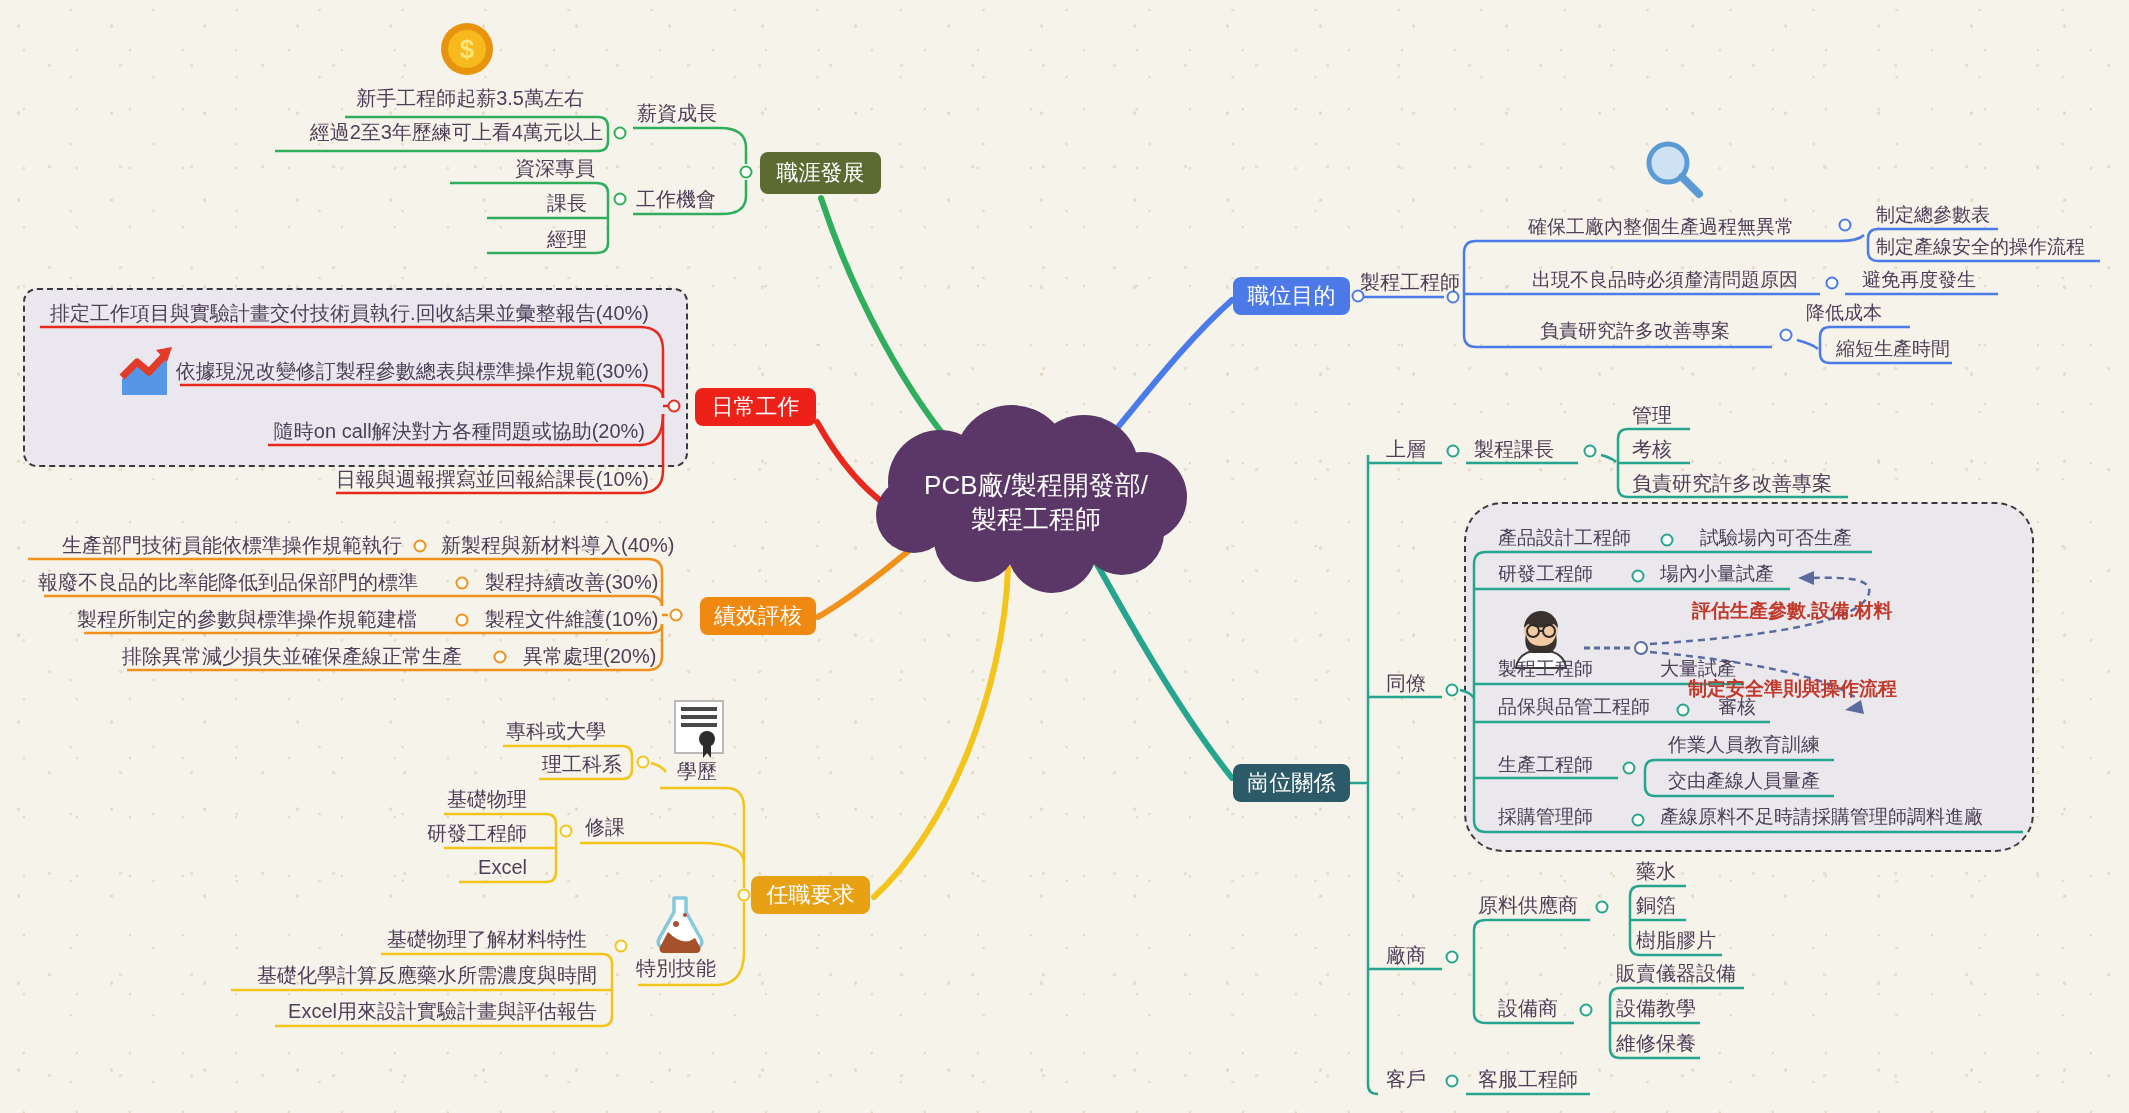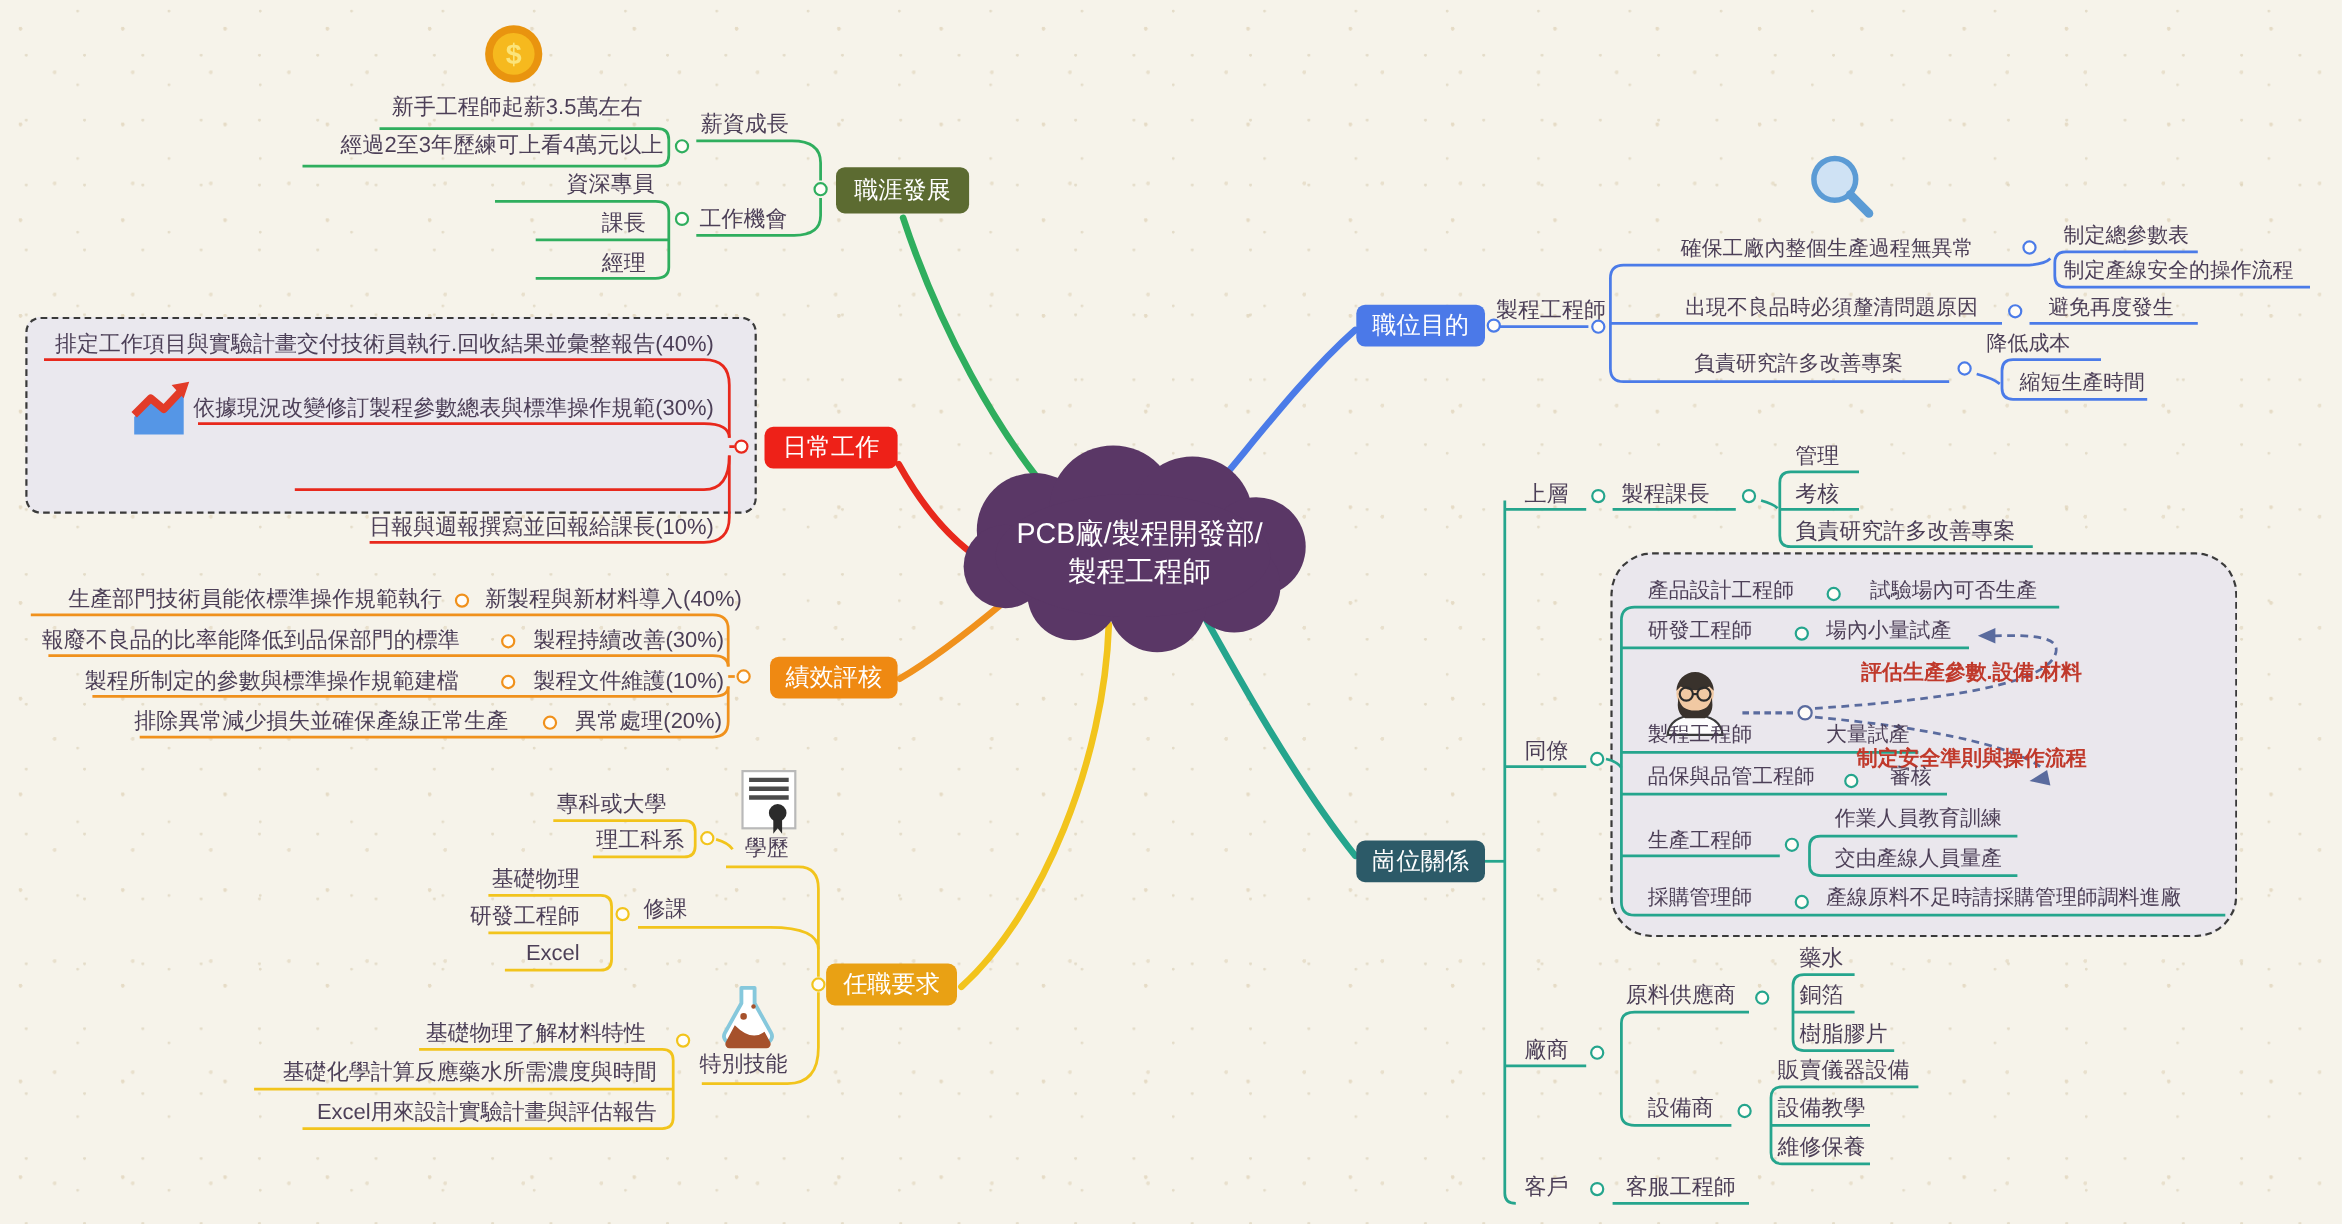--- a/index.html
+++ b/index.html
@@ -223,20 +223,21 @@
   <div class="lb" style="right:1545px;top:85px;">新手工程師起薪3.5萬左右</div>
   <div class="lb" style="right:1526px;top:119px;">經過2至3年歷練可上看4萬元以上</div>
   <div class="lb" style="left:637px;top:100px;">薪資成長</div>
   <div class="lb" style="right:1534px;top:155px;text-align:center;">資深專員</div>
   <div class="lb" style="right:1542px;top:190px;">課長</div>
   <div class="lb" style="right:1542px;top:226px;">經理</div>
   <div class="lb" style="left:636px;top:186px;">工作機會</div>
 
   <div class="lb" style="right:1480px;top:300px;">排定工作項目與實驗計畫交付技術員執行.回收結果並彙整報告(40%)</div>
   <div class="lb" style="right:1480px;top:358px;">依據現況改變修訂製程參數總表與標準操作規範(30%)</div>
+  <div class="lb" style="right:1484px;top:418px;">隨時on call解決對方各種問題或協助(20%)</div>
   <div class="lb" style="right:1480px;top:466px;">日報與週報撰寫並回報給課長(10%)</div>
 
   <div class="lb" style="right:1727px;top:532px;">生產部門技術員能依標準操作規範執行</div>
   <div class="lb" style="left:441px;top:532px;">新製程與新材料導入(40%)</div>
   <div class="lb" style="right:1711px;top:569px;">報廢不良品的比率能降低到品保部門的標準</div>
   <div class="lb" style="left:485px;top:569px;">製程持續改善(30%)</div>
   <div class="lb" style="right:1712px;top:606px;">製程所制定的參數與標準操作規範建檔</div>
   <div class="lb" style="left:485px;top:606px;">製程文件維護(10%)</div>
   <div class="lb" style="right:1667px;top:643px;">排除異常減少損失並確保產線正常生產</div>
   <div class="lb" style="left:523px;top:643px;">異常處理(20%)</div>

